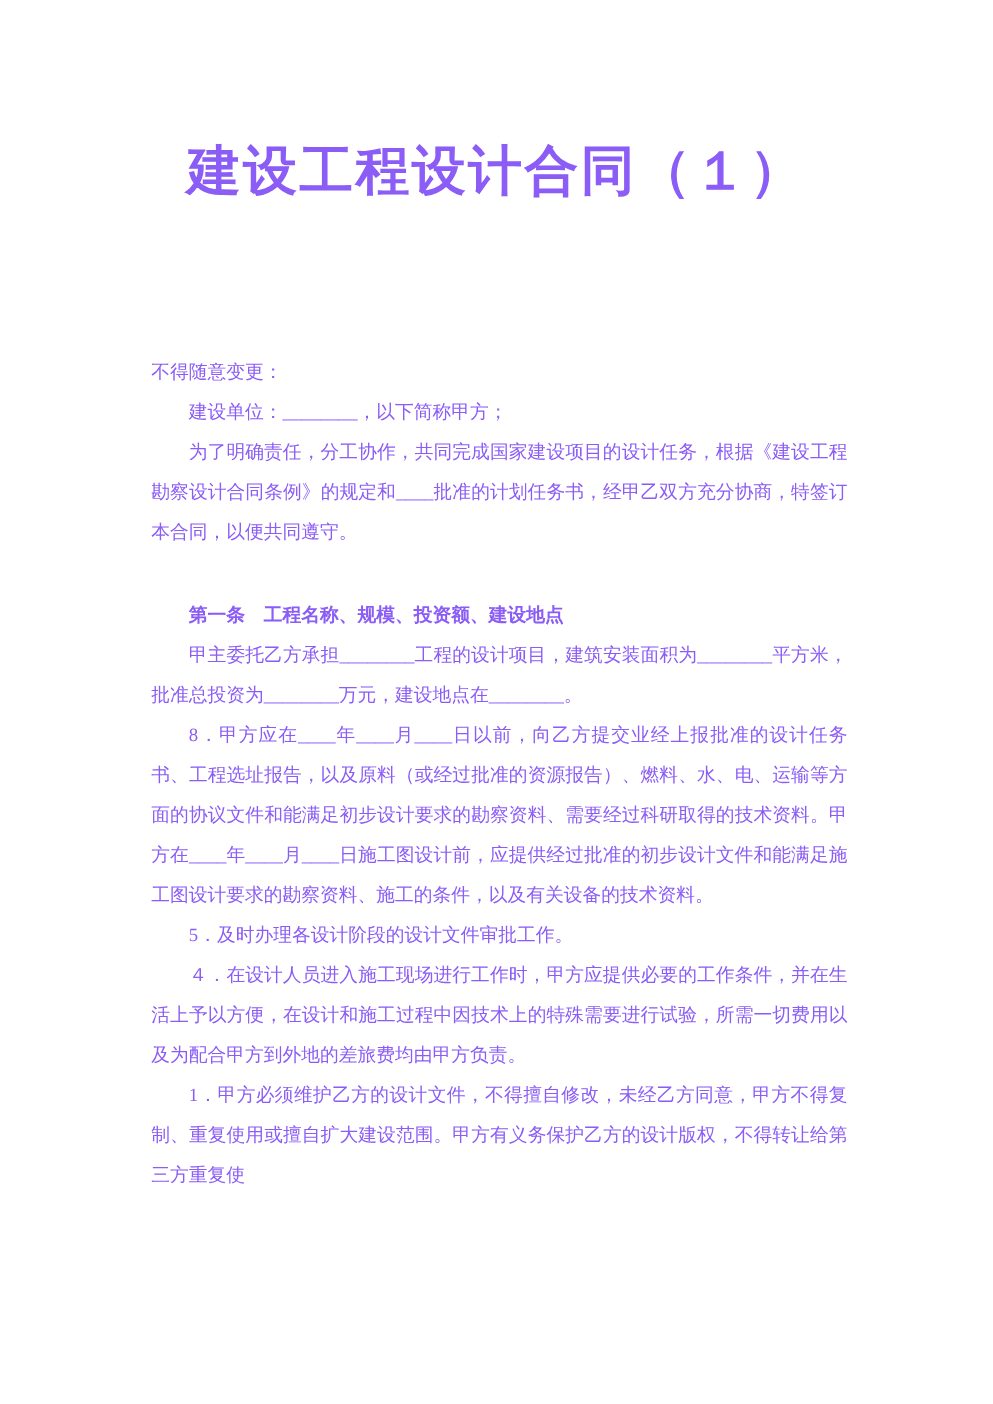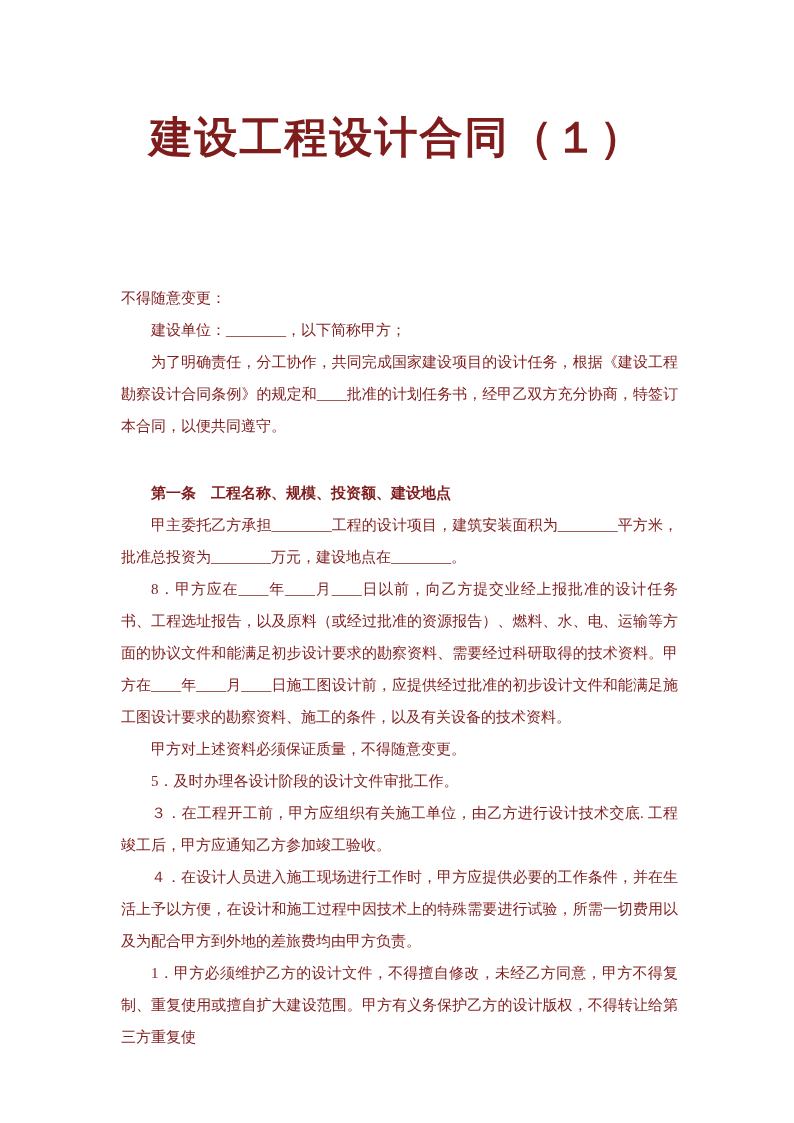--- a/index.html
+++ b/index.html
@@ -8,21 +8,21 @@
     background: #ffffff;
   }
   .page {
     position: relative;
     width: 794px;
     height: 1123px;
     margin: 0 auto;
     background: #ffffff;
     overflow: hidden;
     font-family: "Liberation Serif", "DejaVu Serif", serif;
-    color: #7f1d1d;
+    color: #8b5cf6;
   }
   .doc-title {
     margin: 112px 60px 0 60px;
     text-align: center;
     font-size: 43px;
     font-weight: bold;
     letter-spacing: 2px;
     line-height: 1.2;
     font-family: "Liberation Serif", "DejaVu Serif", serif;
   }
@@ -65,24 +65,22 @@
 
     <p>为了明确责任，分工协作，共同完成国家建设项目的设计任务，根据《建设工程勘察设计合同条例》的规定和____批准的计划任务书，经甲乙双方充分协商，特签订本合同，以便共同遵守。</p>
 
     <p class="bold">第一条　工程名称、规模、投资额、建设地点</p>
 
     <p>甲主委托乙方承担________工程的设计项目，建筑安装面积为________平方米，批准总投资为________万元，建设地点在________。</p>
 
 
     <p>8．甲方应在____年____月____日以前，向乙方提交业经上报批准的设计任务书、工程选址报告，以及原料（或经过批准的资源报告）、燃料、水、电、运输等方面的协议文件和能满足初步设计要求的勘察资料、需要经过科研取得的技术资料。甲方在____年____月____日施工图设计前，应提供经过批准的初步设计文件和能满足施工图设计要求的勘察资料、施工的条件，以及有关设备的技术资料。</p>
 
-    <p>甲方对上述资料必须保证质量，不得随意变更。</p>
 
     <p>5．及时办理各设计阶段的设计文件审批工作。</p>
 
-    <p>３．在工程开工前，甲方应组织有关施工单位，由乙方进行设计技术交底. 工程竣工后，甲方应通知乙方参加竣工验收。</p>
 
     <p>４．在设计人员进入施工现场进行工作时，甲方应提供必要的工作条件，并在生活上予以方便，在设计和施工过程中因技术上的特殊需要进行试验，所需一切费用以及为配合甲方到外地的差旅费均由甲方负责。</p>
 
     <p>1．甲方必须维护乙方的设计文件，不得擅自修改，未经乙方同意，甲方不得复制、重复使用或擅自扩大建设范围。甲方有义务保护乙方的设计版权，不得转让给第三方重复使</p>
 
   </div>
 </div>
 
 </body></html>

